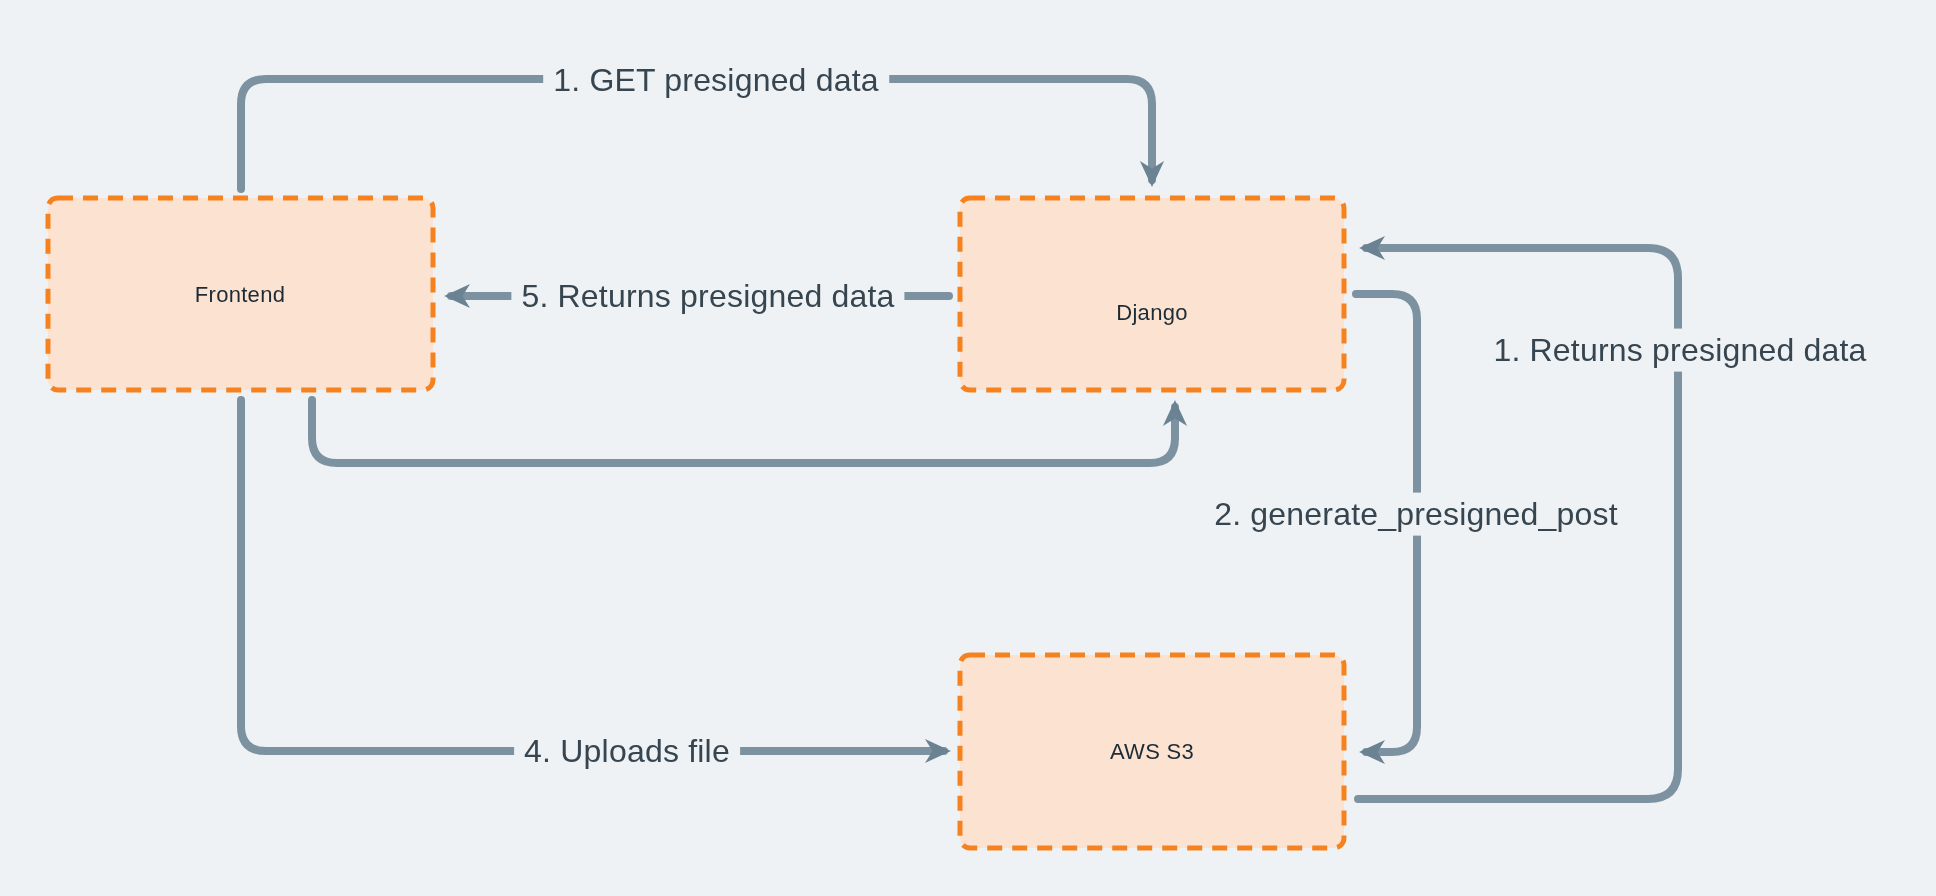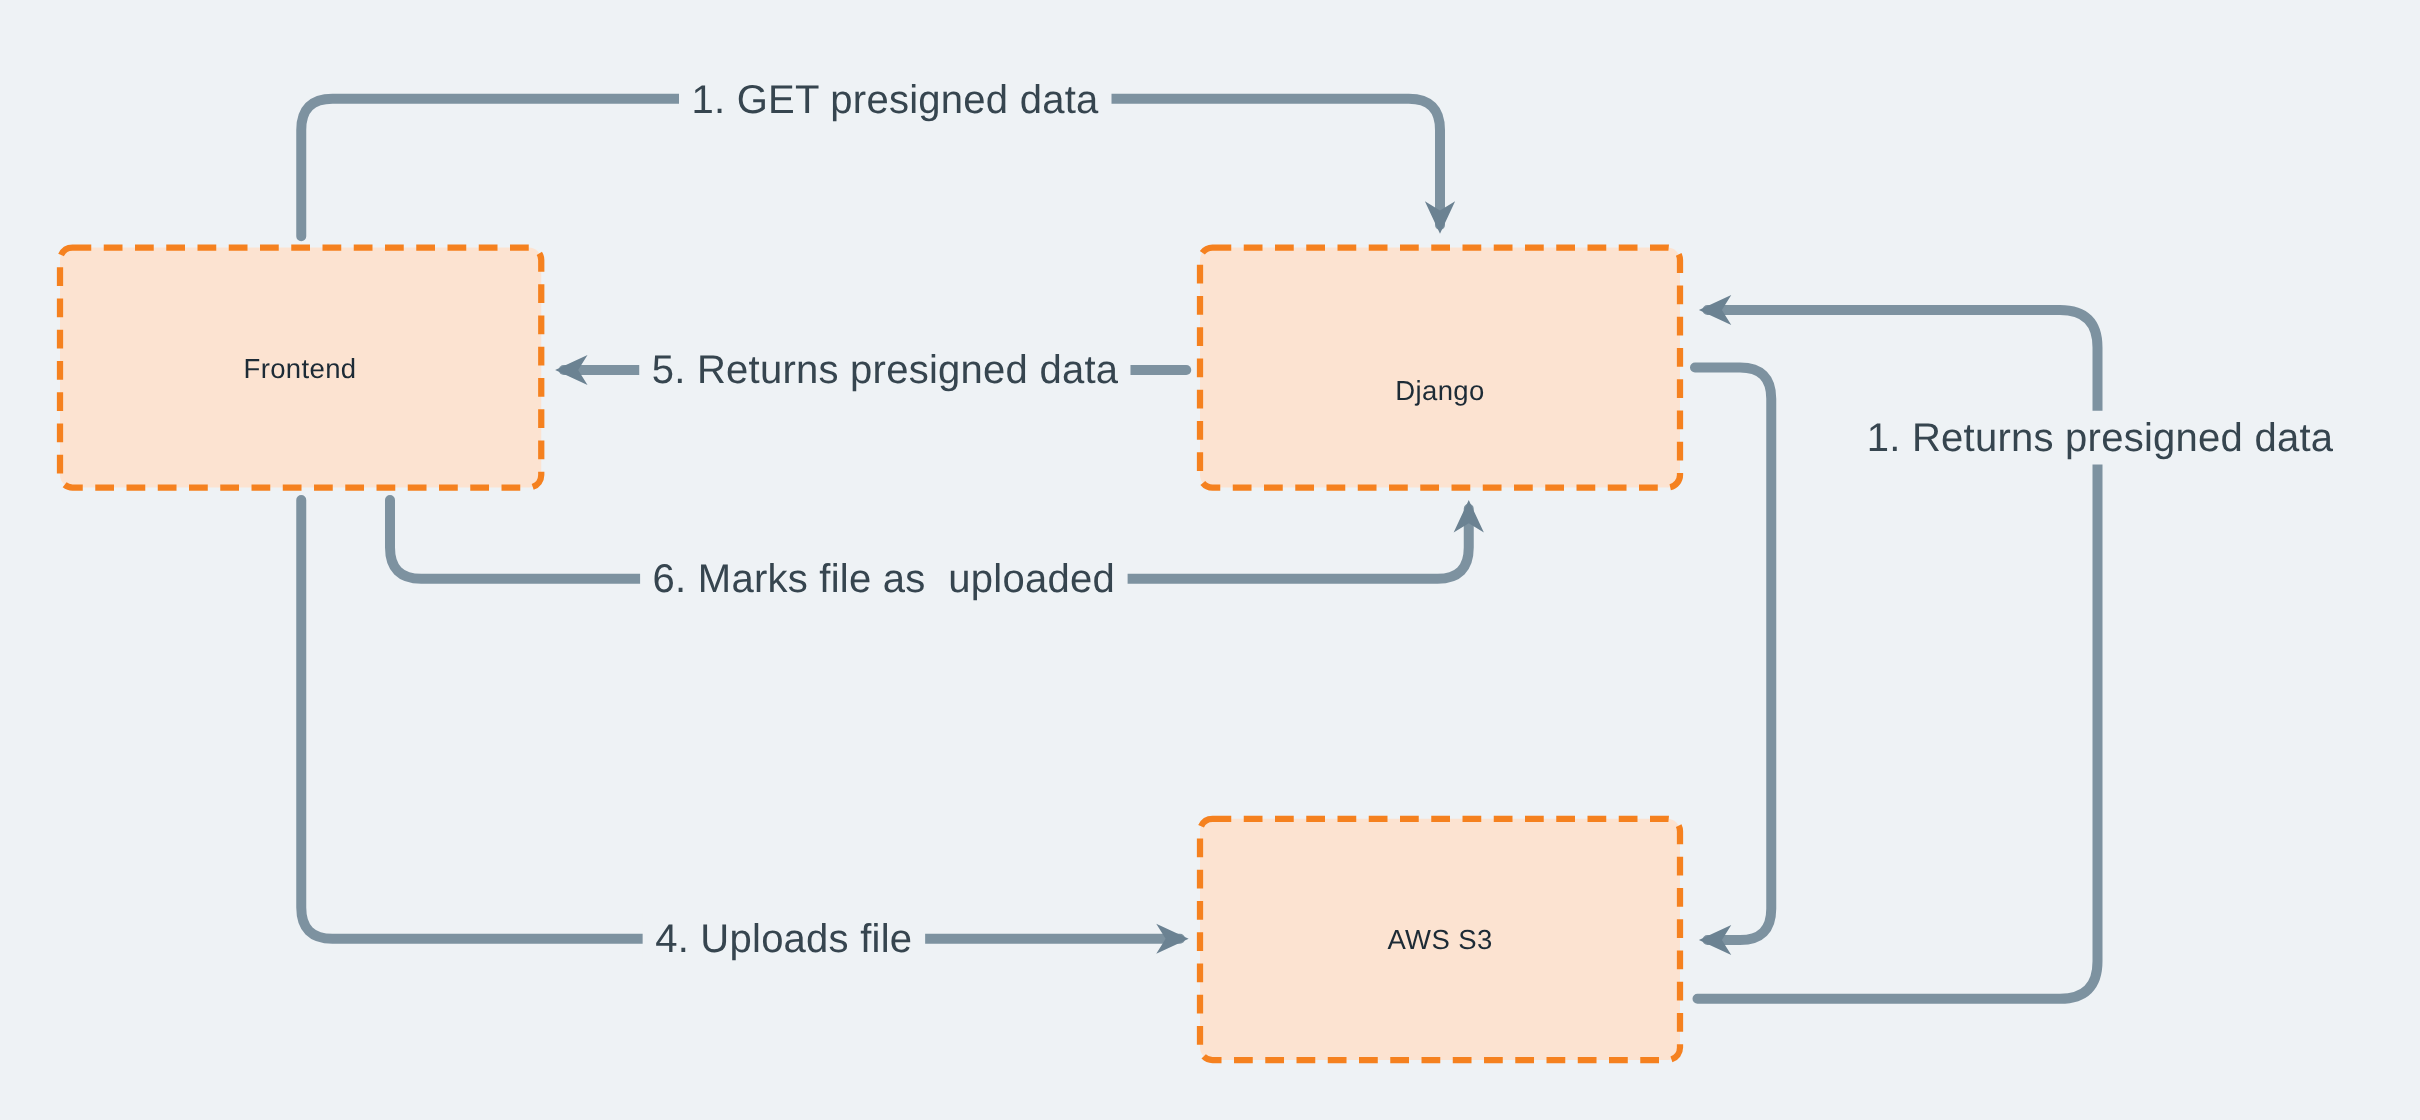--- a/index.html
+++ b/index.html
@@ -47,22 +47,22 @@
     <path class="edge" d="M949,296 L451,296" marker-end="url(#arrow)"></path>
     <path class="edge" d="M241,400 L241,726 Q241,751 266,751 L944,751" marker-end="url(#arrow)"></path>
     <path class="edge" d="M312,400 L312,438 Q312,463 337,463 L1150,463 Q1175,463 1175,438 L1175,407" marker-end="url(#arrow)"></path>
 
     <rect class="node-rect" x="48" y="198" width="385" height="192" rx="10"></rect>
     <rect class="node-rect" x="960" y="198" width="384" height="192" rx="10"></rect>
     <rect class="node-rect" x="960" y="655" width="384" height="193" rx="10"></rect>
   </svg>
 
   <div class="edge-label" style="left:716px;top:80px;">1. GET presigned data</div>
+  <div class="edge-label" style="left:1416px;top:514px;">2. generate_presigned_post</div>
   <div class="edge-label" style="left:1680px;top:350px;">1. Returns presigned data</div>
   <div class="edge-label" style="left:708px;top:296px;">5. Returns presigned data</div>
   <div class="edge-label" style="left:627px;top:751px;">4. Uploads file</div>
-  <div class="edge-label" style="left:707px;top:463px;">6. Marks file as  uploaded</div>
 
   <div class="node-label" style="left:240px;top:295px;">Frontend</div>
   <div class="node-label" style="left:1152px;top:313px;">Django</div>
   <div class="node-label" style="left:1152px;top:752px;text-align:right;">AWS S3</div>
 
 </div>
 
 </body></html>

